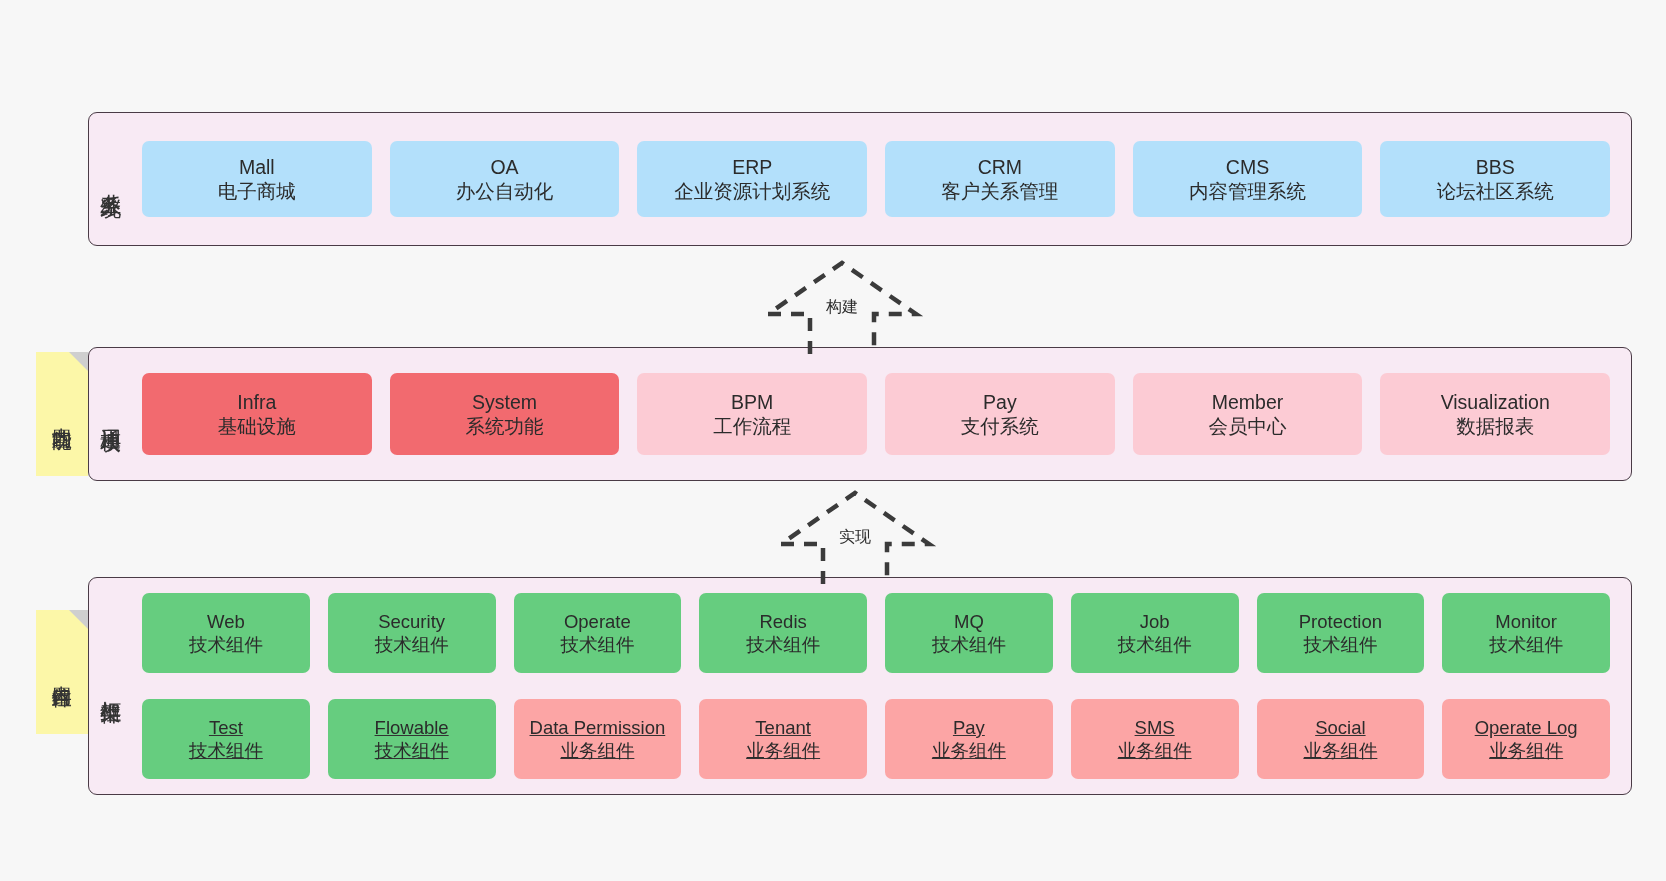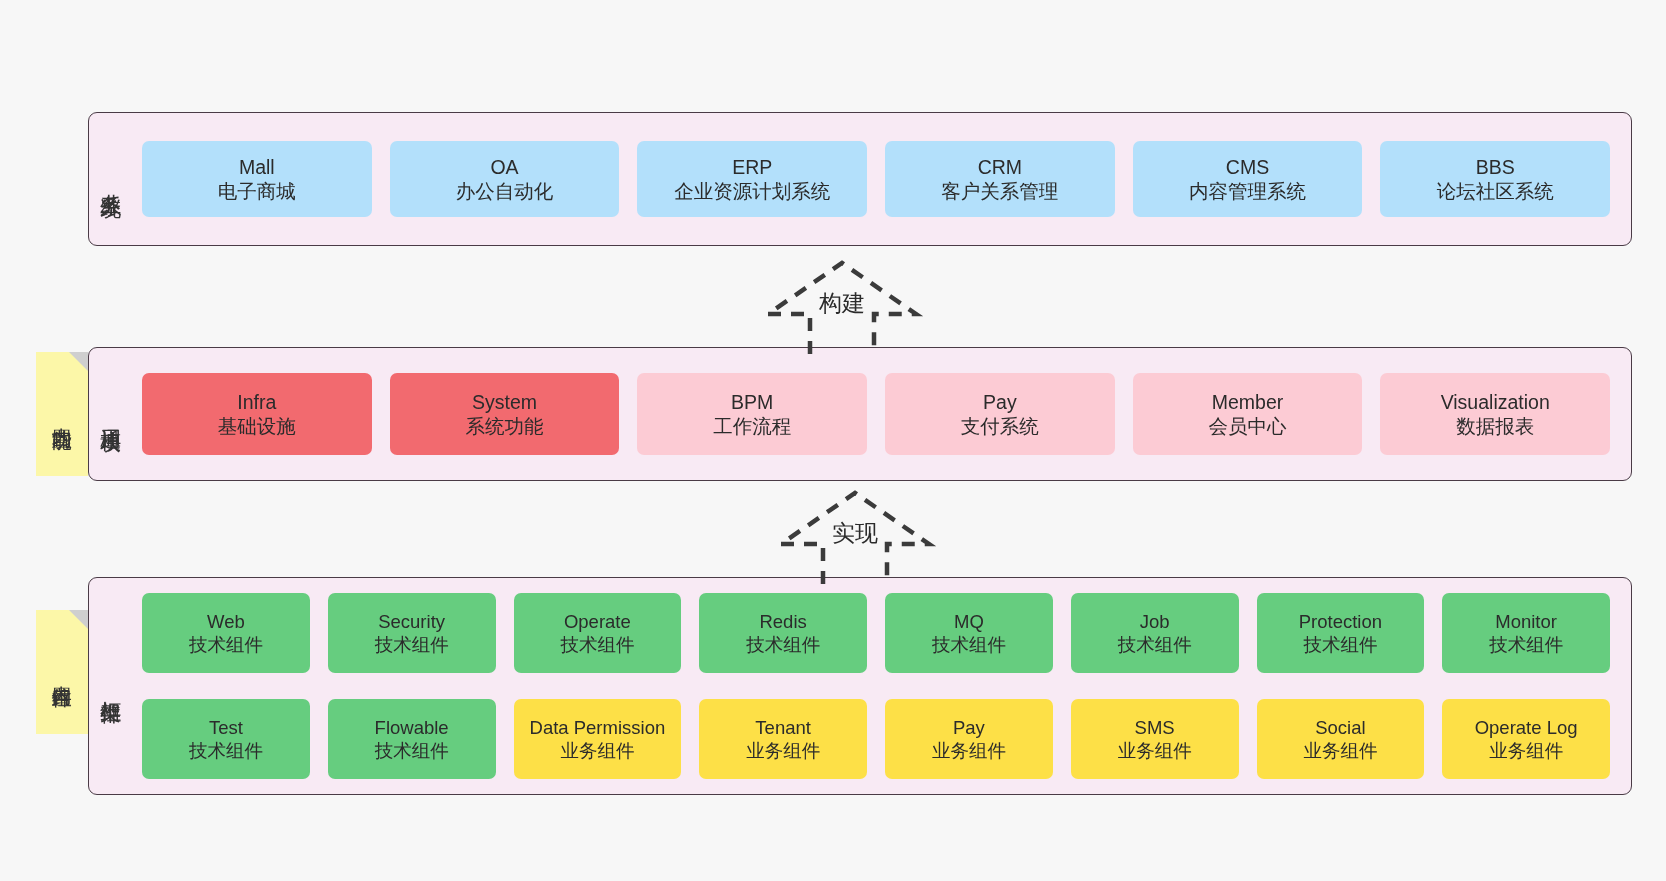--- a/index.html
+++ b/index.html
@@ -81,24 +81,24 @@
   #layer-framework .layer-body{
     flex-direction:column;
     justify-content:center;
     padding:0 12px 0 0;
   }
   .grid-row{
     display:flex;
     width:100%;
     align-items:stretch;
   }
-  .grid-row + .grid-row{margin-top:10px;}
+  .grid-row + .grid-row{margin-top:10px;text-decoration:underline;}
   #layer-framework .card{height:80px;font-size:18.5px;}
   .g-strong{background:#66cd7f;}
-  .g-light{background:#fde047;}
+  .g-light{background:#fca5a5;}
 
   
   .note{
     position:absolute;
     width:52px;
     background:#fcf7a8;
     font-size:20px;
     line-height:1.13;
     color:#333;
     display:flex;
@@ -129,21 +129,21 @@
     z-index:2;
   }
   .arrow svg{display:block;width:100%;height:100%;overflow:visible;}
   .arrow .arrow-label{
     position:absolute;
     left:50%;
     transform:translateX(-50%);
     bottom:38px;
     background:#f7f7f7;
     padding:0 2px;
-    font-size:23px;
+    font-size:16px;
     line-height:1.1;
     color:#2b2b2b;
     white-space:nowrap;
   }
   #arrow-build{left:762px;top:258px;}
   #arrow-implement{left:775px;top:488px;}
 </style>
 </head>
 <body>
 

